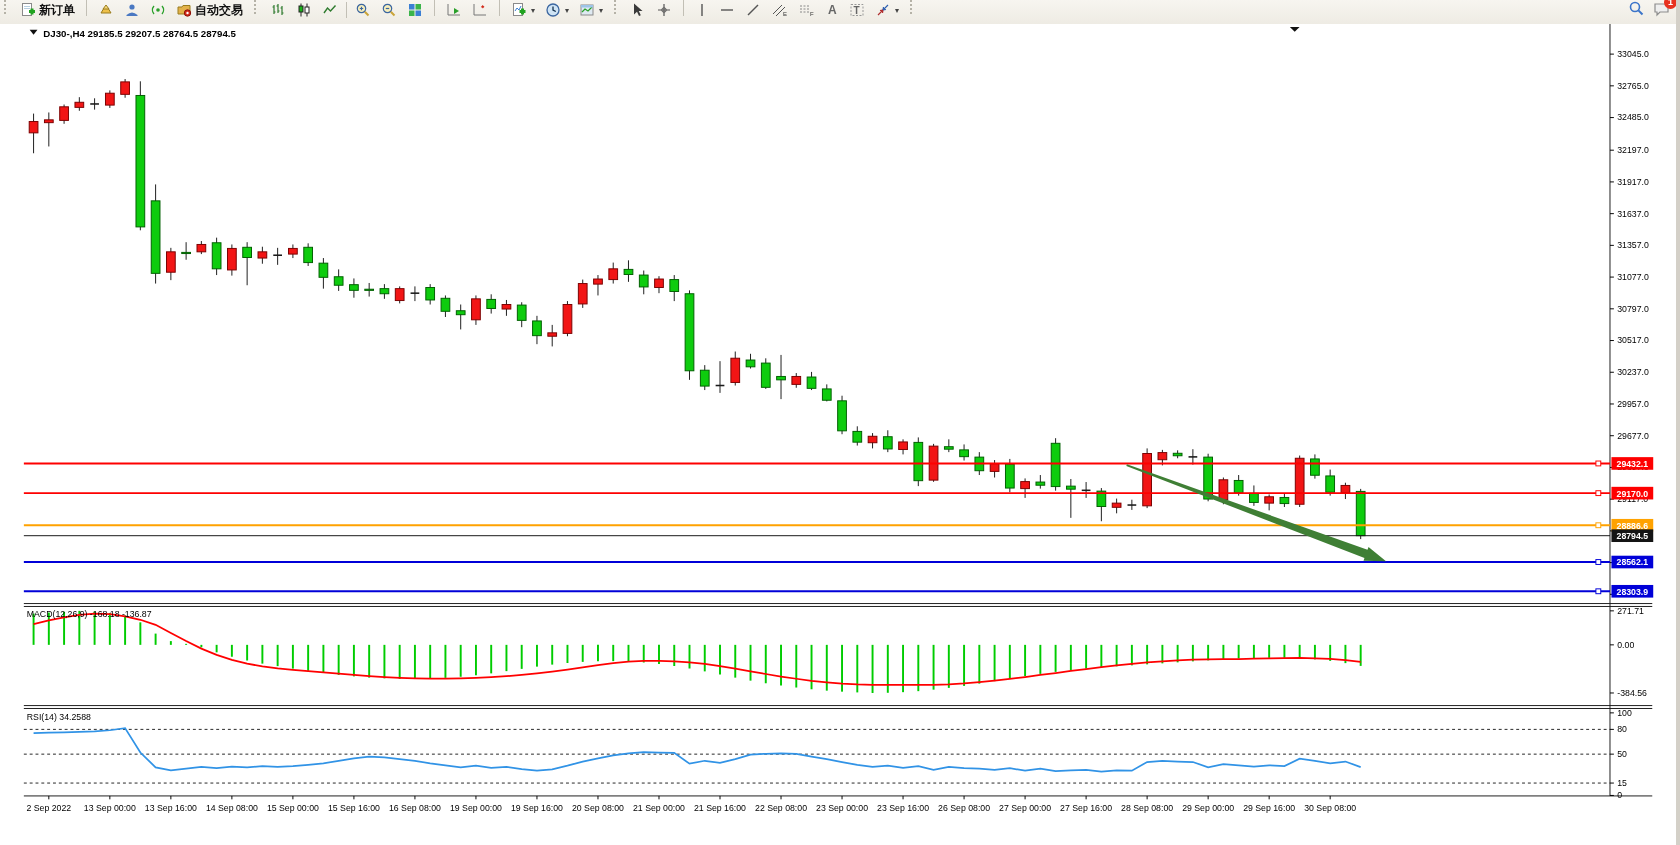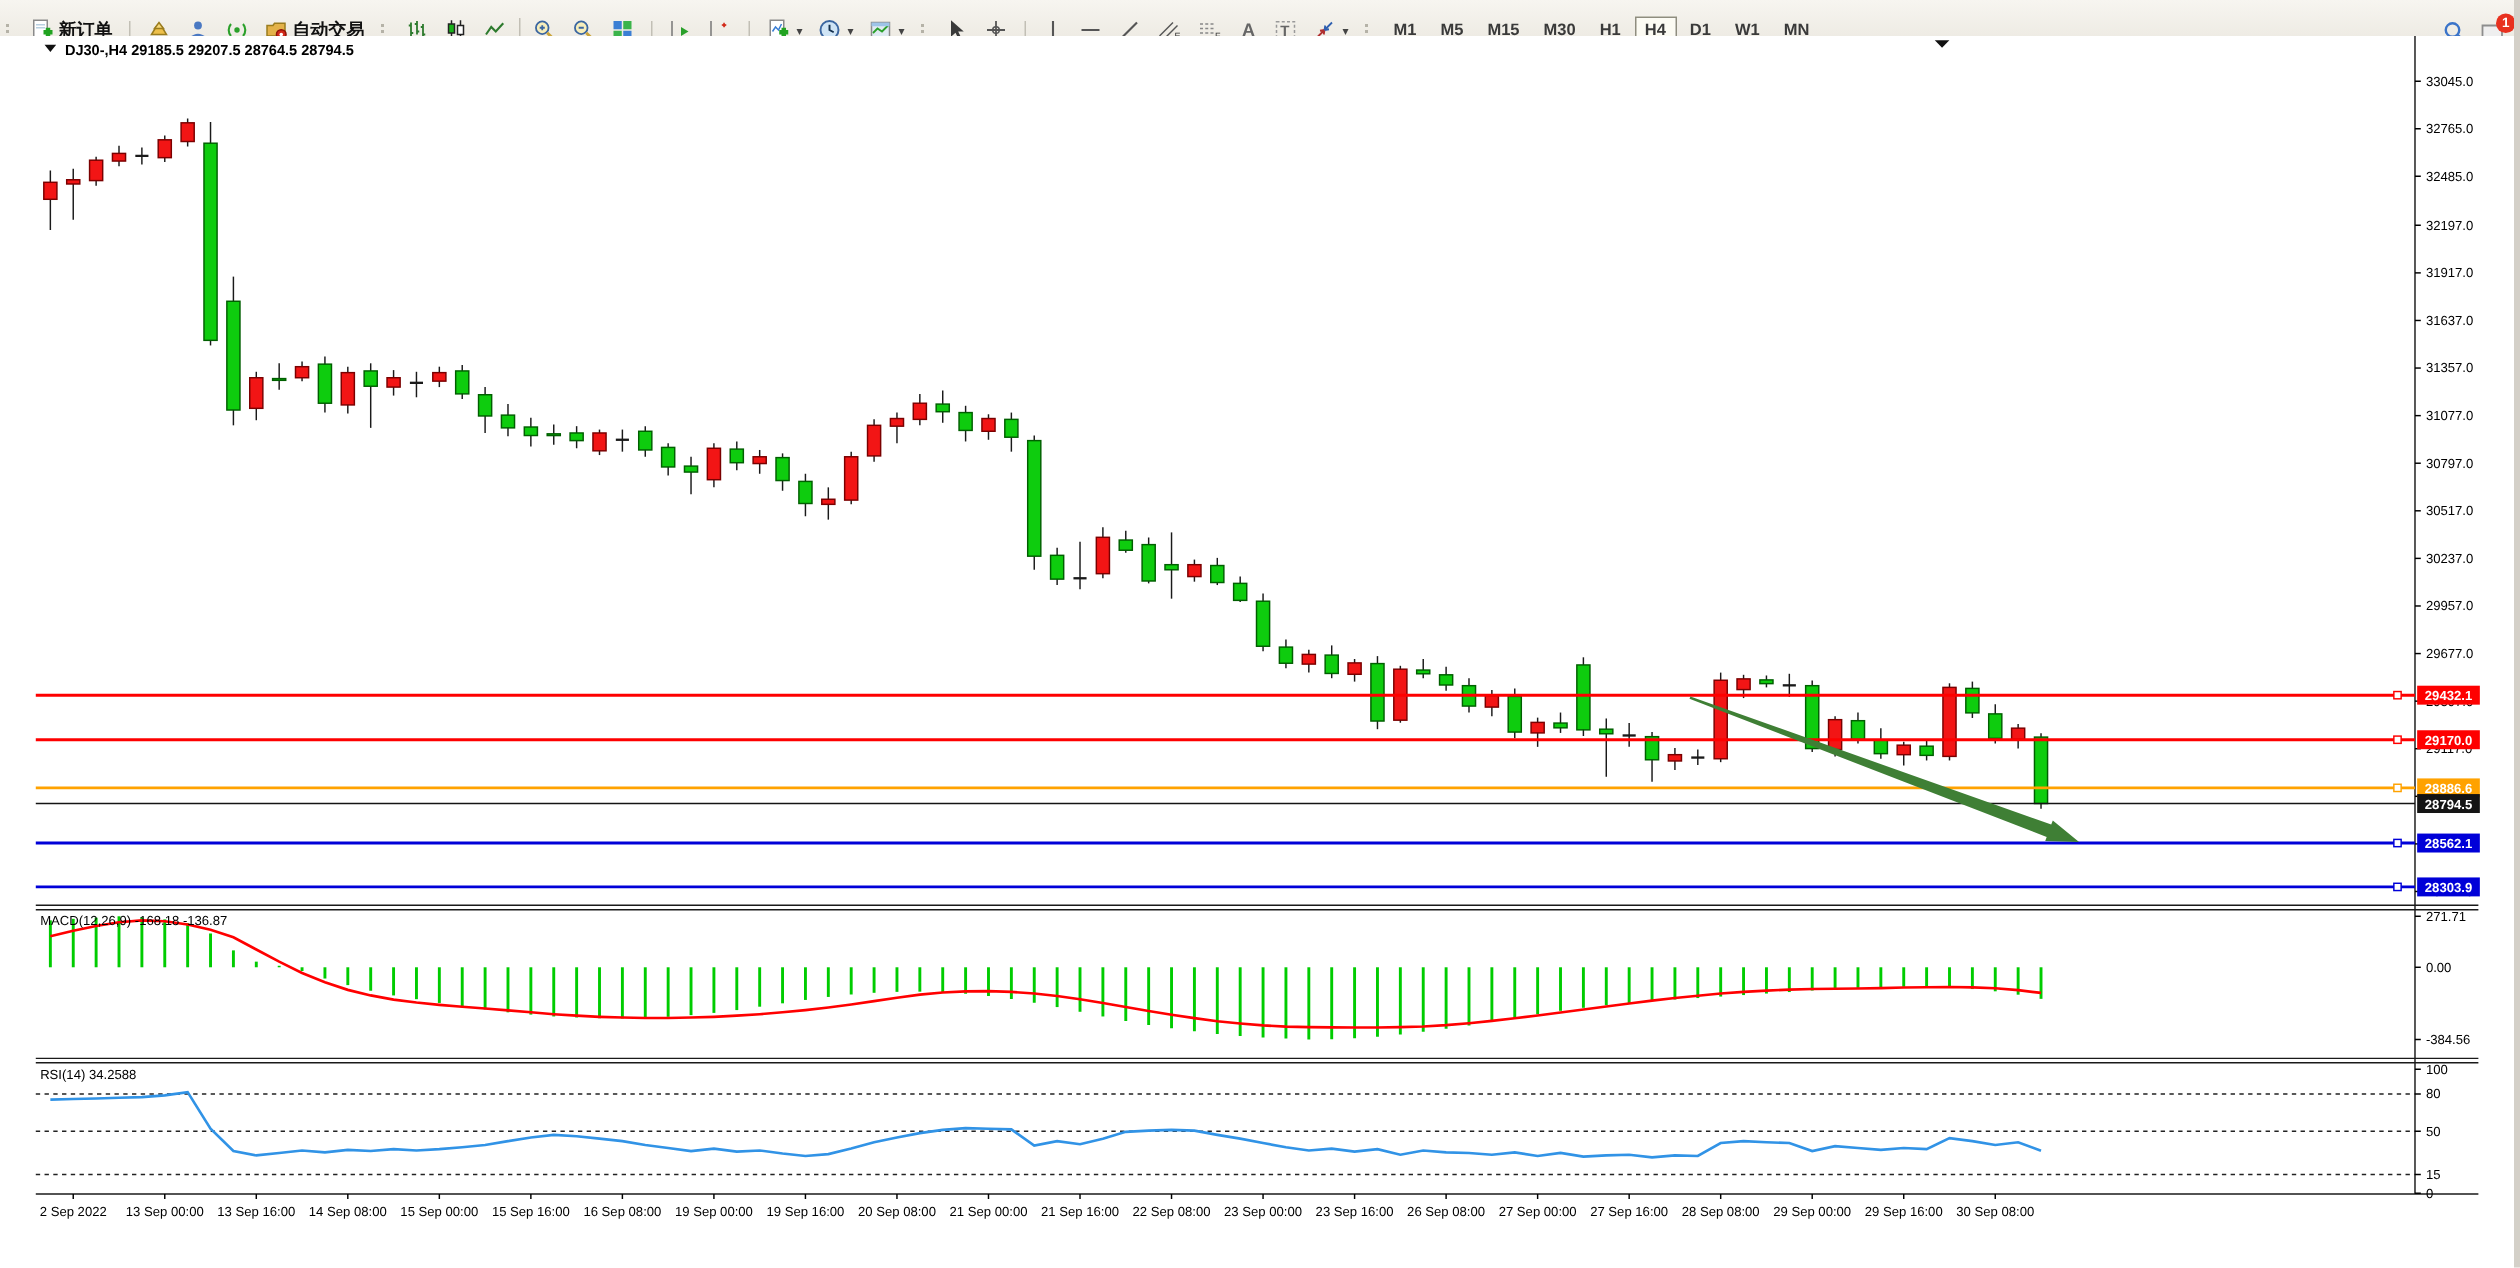--- a/index.html
+++ b/index.html
@@ -1,21 +1,21 @@
 <!DOCTYPE html>
 <html><head>
 <meta charset="utf-8">
 <style>
   html,body{margin:0;padding:0;background:#fff;}
   body{width:1680px;height:845px;position:relative;overflow:hidden;
        font-family:"Liberation Sans",sans-serif;-webkit-font-smoothing:none;}
   
   .toolbar{position:absolute;top:0;left:0;width:1680px;height:32px;
     background:linear-gradient(#f7f5f0,#ece9e1);border-bottom:2px solid #56534c;
-    display:flex;align-items:flex-end;gap:2px;padding-left:2px;box-sizing:border-box;}
+    display:flex;align-items:flex-start;gap:2px;padding-left:2px;box-sizing:border-box;}
   .tb-group{display:flex;align-items:center;gap:2px;height:20px;padding:0 3px;}
   .tb-sep{width:1px;height:16px;background:#c2bfb5;margin:0 2px;}
   .tb-handle{width:3px;height:14px;border-left:2px dotted #b5b2a7;margin:0 2px;}
   .tb-btn{display:flex;align-items:center;gap:3px;height:20px;padding:0 3px;border:1px solid transparent;border-radius:2px;cursor:default;}
   .tb-lab{font-size:12px;color:#111;font-weight:bold;white-space:nowrap;}
   .caret{font-size:8px;color:#444;margin-left:1px;}
   .tf-btn{font-size:11px;font-weight:bold;color:#3a3a3a;padding:2px 6px;border:1px solid transparent;}
   .tf-btn.active{background:#fcfbf3;border:1px solid #8f8d7f;box-shadow:inset 0 0 1px #fff;}
   .tb-right{margin-left:auto;display:flex;align-items:center;gap:8px;padding-right:10px;}
   .badge{position:absolute;top:-5px;right:-7px;background:#e8311f;color:#fff;border-radius:50%;
@@ -229,31 +229,20 @@
     <div class="tb-btn">
         <svg width="16" height="16" viewBox="0 0 16 16">
           <path d="M3 13 L8 8 M8 8 l-3 0.5 M8 8 l-0.5 3" stroke="#b03030" stroke-width="1.2" fill="none"></path>
           <path d="M13 3 L8 8 M8 8 l3 -0.5 M8 8 l0.5 -3" stroke="#3060b0" stroke-width="1.2" fill="none"></path>
         </svg>
         <span class="caret">▾</span>
       </div>
   </div>
   <div class="tb-handle"></div>
 
-  <div class="tb-group" id="tf-group">
-      <div class="tf-btn">M1</div>
-      <div class="tf-btn">M5</div>
-      <div class="tf-btn">M15</div>
-      <div class="tf-btn">M30</div>
-      <div class="tf-btn">H1</div>
-      <div class="tf-btn active">H4</div>
-      <div class="tf-btn">D1</div>
-      <div class="tf-btn">W1</div>
-      <div class="tf-btn">MN</div>
-    </div>
 
   <div class="tb-right">
     <span>
         <svg width="17" height="17" viewBox="0 0 17 17">
           <circle cx="7" cy="7" r="4.5" fill="none" stroke="#3b74c9" stroke-width="1.6"></circle>
           <line x1="10.4" y1="10.4" x2="14.5" y2="14.5" stroke="#3b74c9" stroke-width="2"></line>
         </svg>
       </span>
     <span class="chat-wrap">
       <svg width="17" height="16" viewBox="0 0 17 16">

